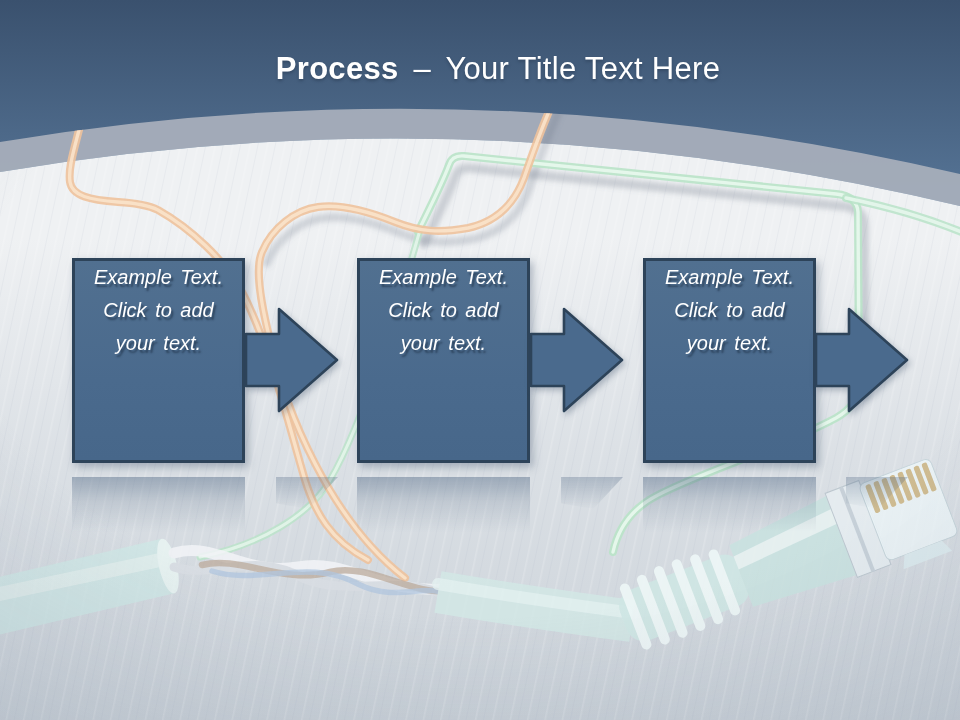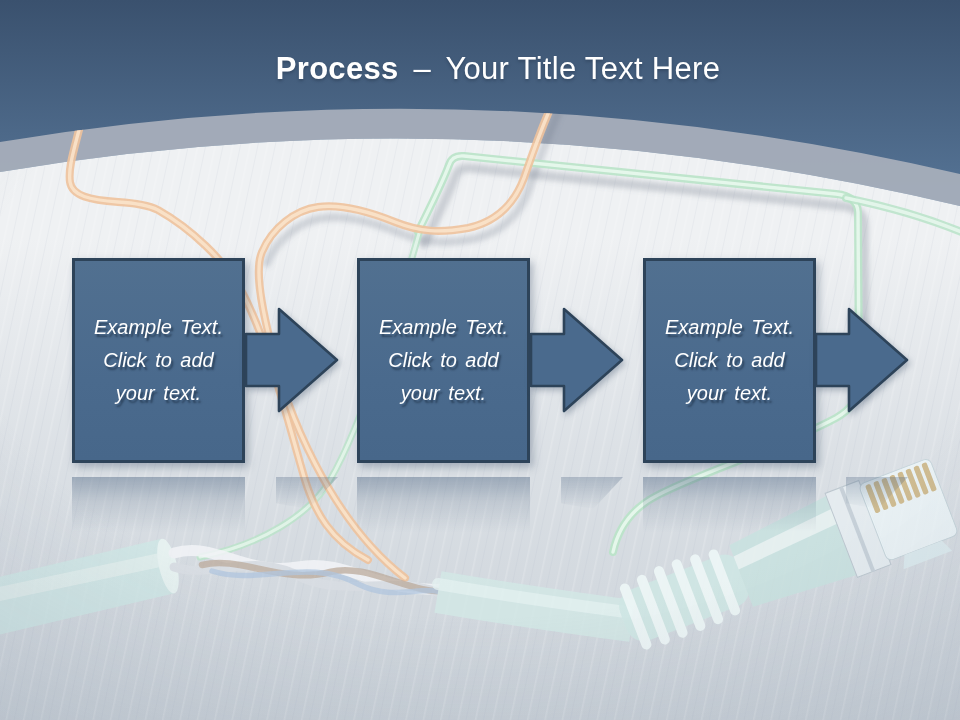--- a/index.html
+++ b/index.html
@@ -17,21 +17,21 @@
   }
   .title .bold{font-weight:700;}
   .title .sep{font-weight:400;padding:0 6px;}
   .title .rest{font-weight:400;}
   
   .step{
     position:absolute;top:258px;width:173px;height:205px;box-sizing:border-box;
     background:linear-gradient(180deg,#517090 0%,#4a6a8d 60%,#47678a 100%);
     border:3px solid #2d4359;
     box-shadow:3px 4px 8px rgba(55,75,100,.35);
-    display:flex;align-items:center;justify-content:center;
+    display:flex;justify-content:center;
   }
   .step-text{
     color:#fff;font-style:italic;font-size:20px;line-height:33px;
     text-align:center;white-space:pre-line;word-spacing:3px;
     text-shadow:2px 3px 2px rgba(22,38,58,.6);
   }
   .arrow{position:absolute;top:307px;width:94px;height:106px;overflow:visible;}
   .arrow polygon{stroke:#2d4359;stroke-width:2.6;stroke-linejoin:round;
     filter:drop-shadow(2px 3px 3px rgba(55,75,100,.35));}
   

